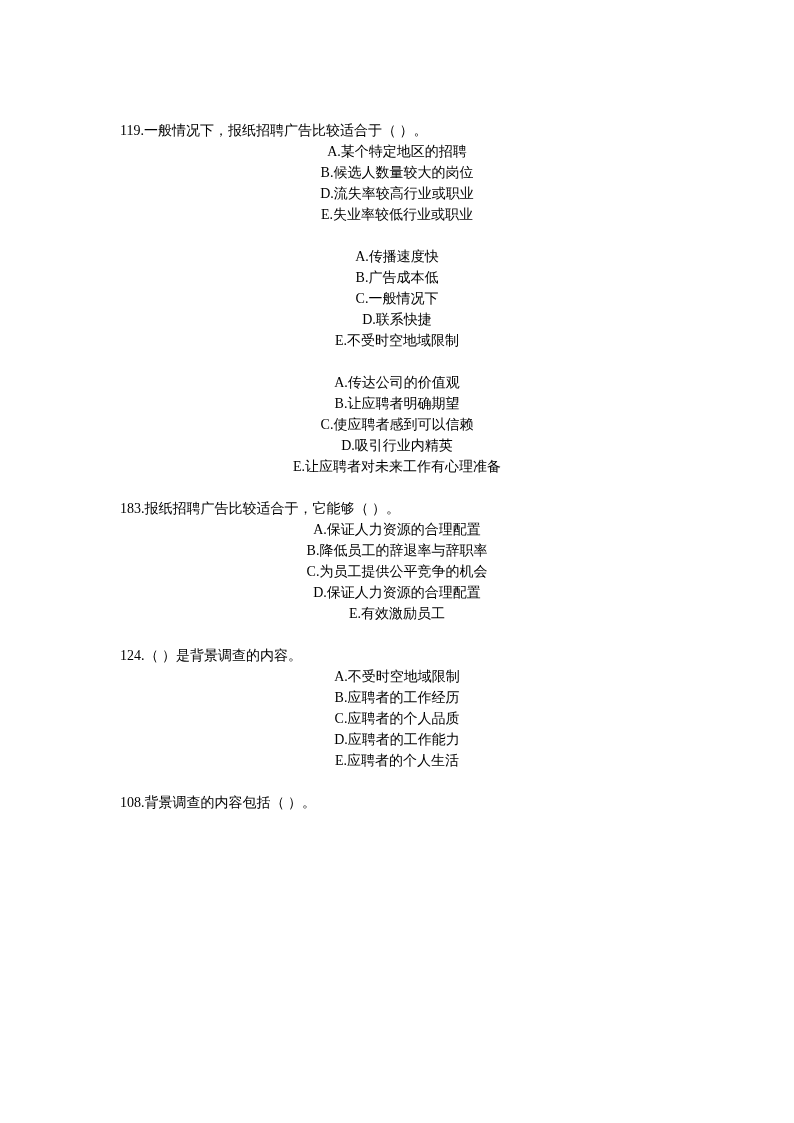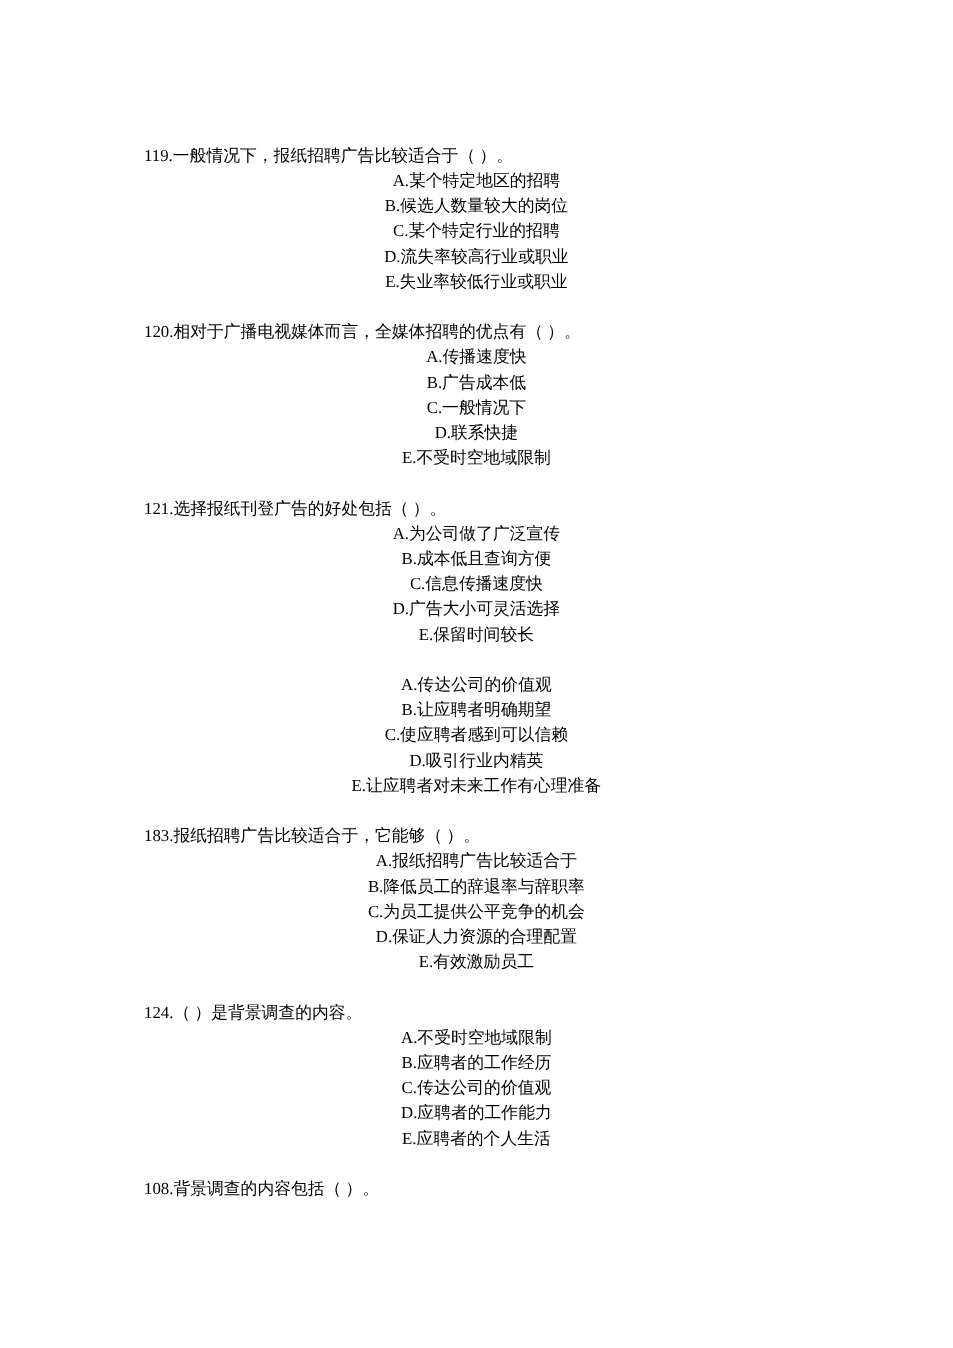--- a/index.html
+++ b/index.html
@@ -29,65 +29,55 @@
     }
   </style>
 </head>
 <body>
 
 <div>
   <div class="question-block">
     <span class="question-text"><span>119.</span><span>一般情况下，报纸招聘广告比较适合于（  ）。</span></span>
     <span class="option">A.某个特定地区的招聘</span>
     <span class="option">B.候选人数量较大的岗位</span>
-    <span class="option">C.某个特定行业的招聘</span>
     <span class="option">D.流失率较高行业或职业</span>
     <span class="option">E.失业率较低行业或职业</span>
   </div>
 
   <div class="question-block">
-    <span class="question-text"><span>120.</span><span>相对于广播电视媒体而言，全媒体招聘的优点有（  ）。</span></span>
     <span class="option">A.传播速度快</span>
     <span class="option">B.广告成本低</span>
     <span class="option">C.一般情况下</span>
     <span class="option">D.联系快捷</span>
     <span class="option">E.不受时空地域限制</span>
   </div>
 
-  <div class="question-block">
-    <span class="question-text"><span>121.</span><span>选择报纸刊登广告的好处包括（  ）。</span></span>
-    <span class="option">A.为公司做了广泛宣传</span>
-    <span class="option">B.成本低且查询方便</span>
-    <span class="option">C.信息传播速度快</span>
-    <span class="option">D.广告大小可灵活选择</span>
-    <span class="option">E.保留时间较长</span>
-  </div>
 
   <div class="question-block">
     <span class="option">A.传达公司的价值观</span>
     <span class="option">B.让应聘者明确期望</span>
     <span class="option">C.使应聘者感到可以信赖</span>
     <span class="option">D.吸引行业内精英</span>
     <span class="option">E.让应聘者对未来工作有心理准备</span>
   </div>
 
   <div class="question-block">
     <span class="question-text"><span>183.</span><span>报纸招聘广告比较适合于，它能够（  ）。</span></span>
-    <span class="option">A.报纸招聘广告比较适合于</span>
+    <span class="option">A.保证人力资源的合理配置</span>
     <span class="option">B.降低员工的辞退率与辞职率</span>
     <span class="option">C.为员工提供公平竞争的机会</span>
     <span class="option">D.保证人力资源的合理配置</span>
     <span class="option">E.有效激励员工</span>
   </div>
 
   <div class="question-block">
     <span class="question-text"><span>124.</span><span>（   ）是背景调查的内容。</span></span>
     <span class="option">A.不受时空地域限制</span>
     <span class="option">B.应聘者的工作经历</span>
-    <span class="option">C.传达公司的价值观</span>
+    <span class="option">C.应聘者的个人品质</span>
     <span class="option">D.应聘者的工作能力</span>
     <span class="option">E.应聘者的个人生活</span>
   </div>
 
   <div class="question-block">
     <span class="question-text"><span>108.</span><span>背景调查的内容包括（  ）。</span></span>
   </div>
 </div>
 
 </body></html>

